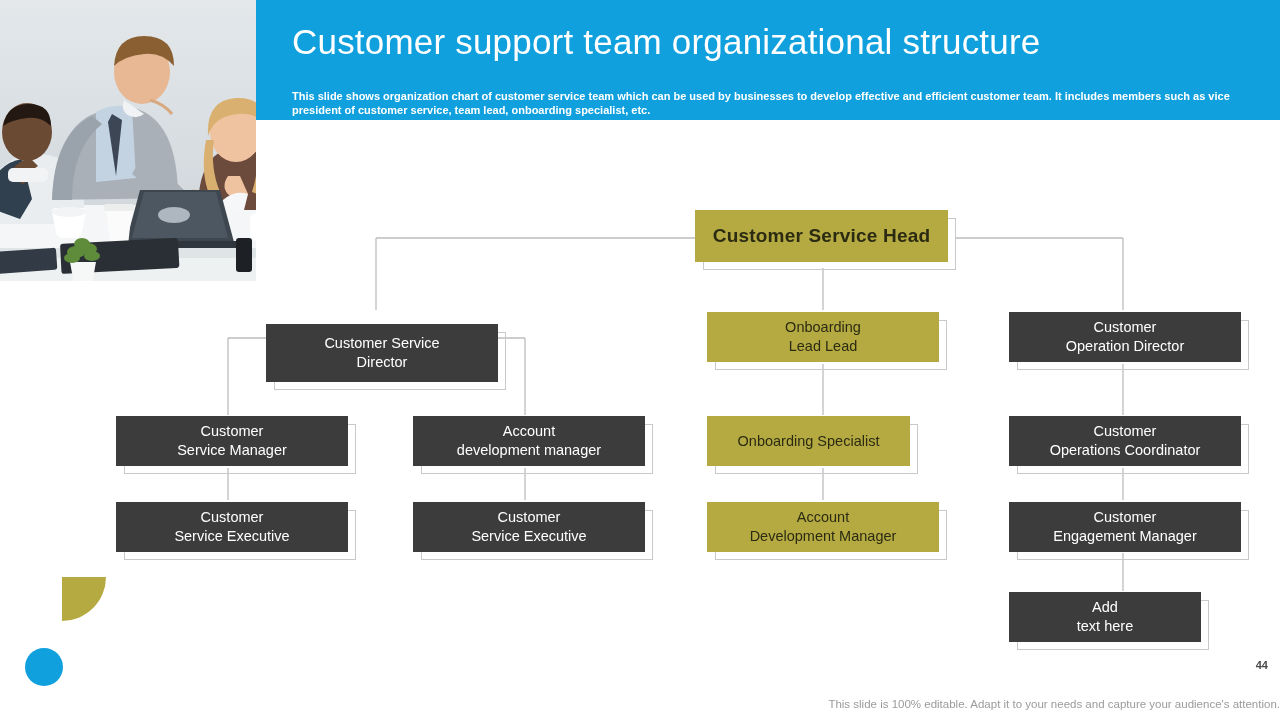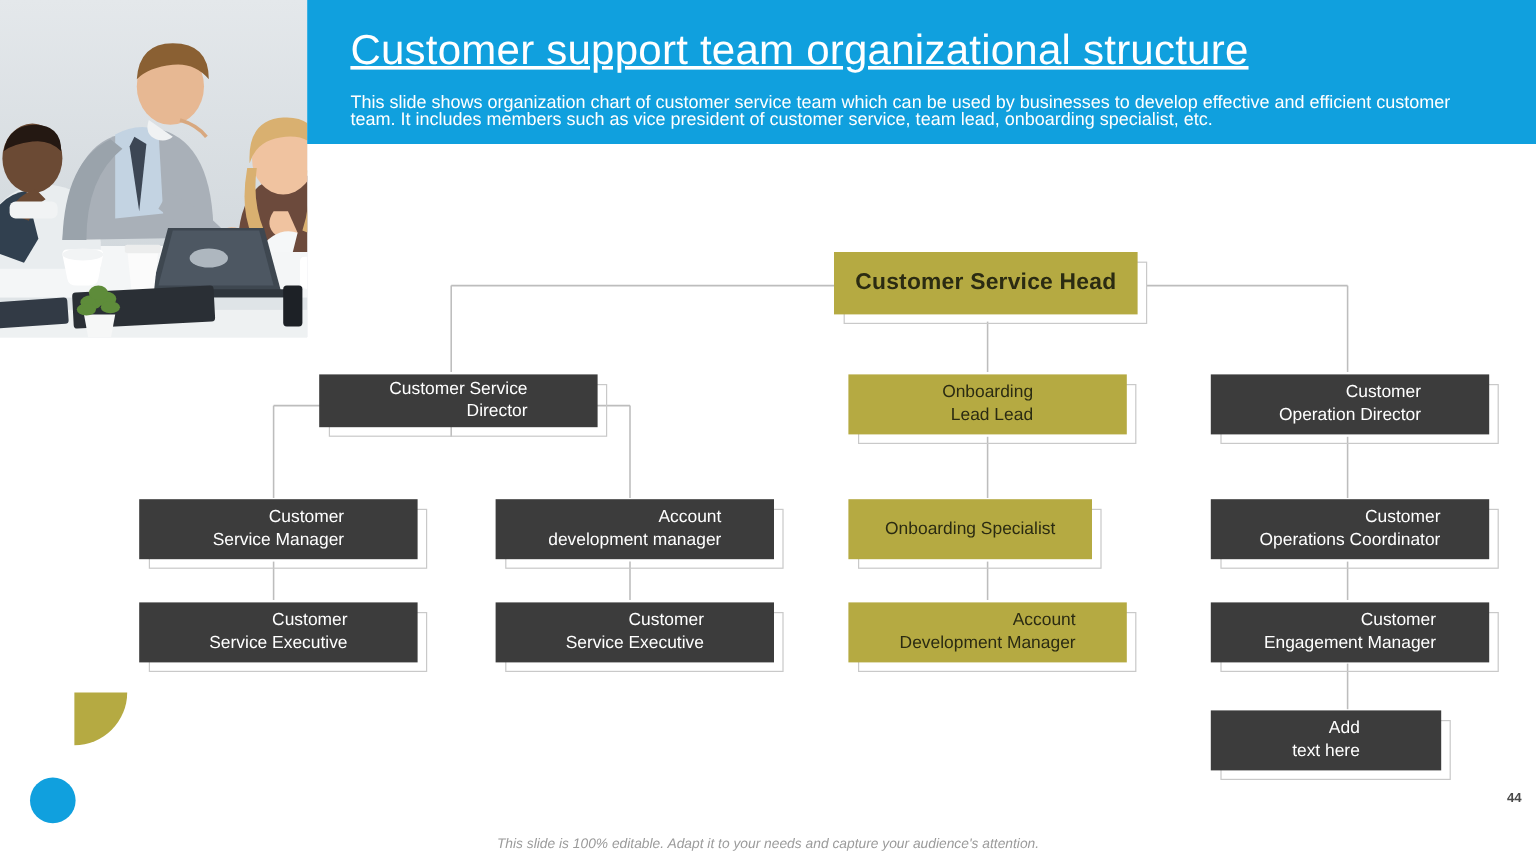--- a/index.html
+++ b/index.html
@@ -23,30 +23,29 @@
   }
   .header-title {
     position: absolute;
     left: 292px; top: 22px;
     width: 960px;
     font-size: 35px;
     font-weight: 400;
     color: #ffffff;
     letter-spacing: 0.2px;
     white-space: nowrap;
-    text-decoration: underline;
   }
   .header-sub {
     position: absolute;
-    left: 292px; top: 79px;
+    left: 292px; top: 89px;
     width: 955px;
-    font-size: 15px;
+    font-size: 11px;
     line-height: 14px;
     color: #ffffff;
-    font-weight: 400;
+    font-weight: 700;
   }
 
   
   .photo {
     position: absolute;
     left: 0; top: 0;
     width: 256px; height: 281px;
     overflow: hidden;
     background: #d5dade;
   }
@@ -66,24 +65,23 @@
     width: 38px; height: 38px;
     border-radius: 50%;
     background: #10a0de;
   }
 
   
   .footer-note {
     position: absolute;
     left: 0; top: 698px;
     width: 1280px;
-    text-align: center;
+    text-align: right;
     font-size: 11.5px;
     color: #9b9b9b;
-    font-style: italic;
   }
   .page-num {
     position: absolute;
     right: 12px; top: 659px;
     font-size: 11px;
     font-weight: bold;
     color: #4a4a4a;
   }
 
   
@@ -106,21 +104,21 @@
     box-sizing: border-box;
   }
   .node .fill {
     position: absolute;
     left: 0; top: 0;
     width: 100%; height: 100%;
     box-sizing: border-box;
     display: flex;
     align-items: center;
     justify-content: center;
-    text-align: right;
+    text-align: center;
     line-height: 1.28;
   }
   .node.dark .fill {
     background: #3c3c3c;
     color: #ffffff;
   }
   .node.olive .fill {
     background: #b5aa42;
     color: #2b2b12;
   }
@@ -243,21 +241,21 @@
   <line x1="1123" y1="553" x2="1123" y2="591"></line>
 </svg>
 
 <div class="node olive lvl0" style="left:695px; top:210px; width:253px; height:52px;">
   <div class="frame"></div>
   <div class="fill">
     <span class="label">Customer Service Head</span>
   </div>
 </div>
 
-<div class="node dark" style="left:266px; top:312px; width:232px; height:44px;">
+<div class="node dark" style="left:266px; top:324px; width:232px; height:58px;">
   <div class="frame"></div>
   <div class="fill">
     <span class="label">Customer Service
 Director</span>
   </div>
 </div>
 
 <div class="node olive" style="left:707px; top:312px; width:232px; height:50px;">
   <div class="frame"></div>
   <div class="fill">

